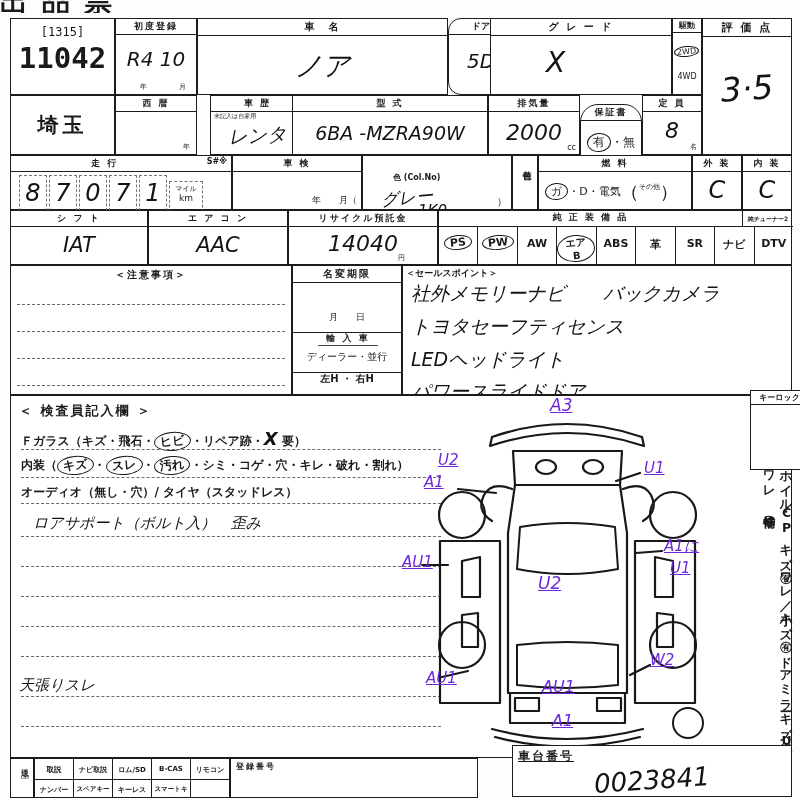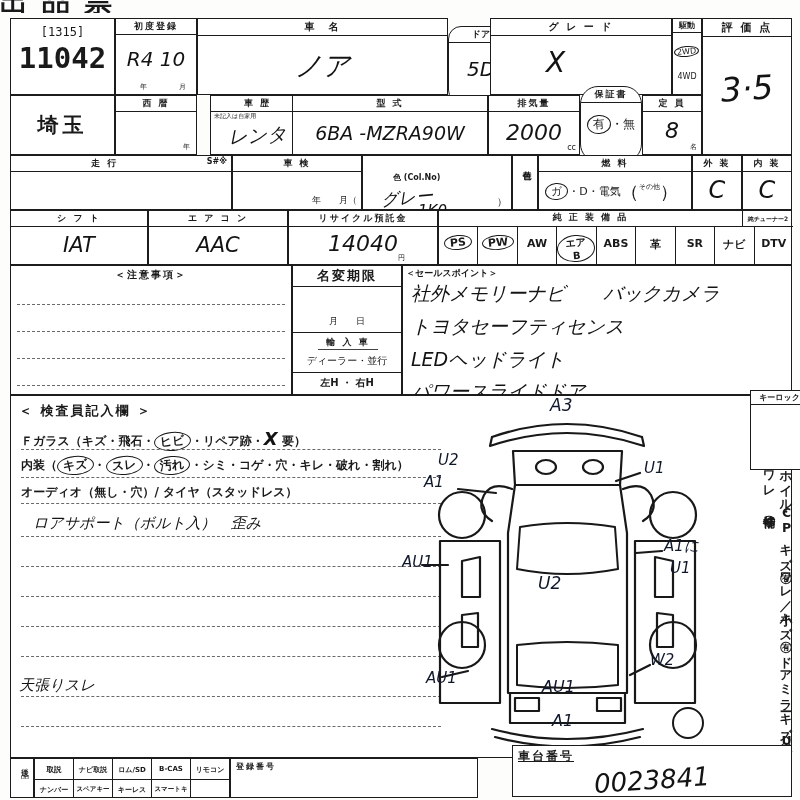--- a/index.html
+++ b/index.html
@@ -11,21 +11,21 @@
   .lblstrip{border-bottom:1.2px solid #1c1c1c;padding:1px 0;}
   .hand{font-style:italic;color:#131313;}
   .circ{display:inline-block;border:1.7px solid #181818;border-radius:50%;
         padding:0 5px;transform:rotate(-5deg);}
   .dash{position:absolute;border-bottom:1.5px dashed #6a6a6a;}
   .vert{writing-mode:vertical-rl;text-orientation:upright;}
   .tiny{font-size:7px;}
   .digitbox{display:inline-block;width:26px;height:34px;border:1.2px dashed #777;
             text-align:center;font-size:24px;line-height:34px;margin-right:2px;}
   svg{position:absolute;left:0;top:0;}
-  .dmg{position:absolute;font-size:15px;font-style:italic;color:#0f172a;}
+  .dmg{position:absolute;font-size:15px;font-style:italic;color:#6d28d9;text-decoration:underline;}
 </style>
 </head>
 <body>
 
 <div class="sheet">
 
   <div class="abs" style="left:0;top:0;width:800px;height:13px;overflow:hidden;">
     <div style="font-size:28px;font-weight:bold;letter-spacing:14px;margin-top:-17px;">出品票</div>
   </div>
 
@@ -39,21 +39,21 @@
     <div class="hand" style="font-size:20px;text-align:center;margin-top:12px;">R4  10</div>
     <span class="abs tiny" style="left:24px;bottom:2px;">年</span>
     <span class="abs tiny" style="right:10px;bottom:2px;">月</span>
   </div>
 
   <div class="cell" style="left:197px;top:18px;width:251px;height:77px;">
     <div class="lbl lblstrip" style="font-size:10px;">車　名</div>
     <div class="hand" style="font-size:27px;text-align:center;margin-top:12px;">ノア</div>
   </div>
 
-  <div class="cell" style="left:448px;top:26px;width:66px;height:77px;border-radius:13px;">
+  <div class="cell" style="left:448px;top:18px;width:66px;height:77px;border-radius:13px;">
     <div class="lbl lblstrip" style="font-size:9px;letter-spacing:0;">ドア</div>
     <div class="hand" style="font-size:20px;text-align:center;margin-top:14px;">5D</div>
   </div>
 
   <div class="cell" style="left:490px;top:18px;width:182px;height:77px;">
     <div class="lbl lblstrip" style="font-size:10px;">グ レ ー ド</div>
     <div class="hand" style="font-size:28px;margin:10px 0 0 55px;">X</div>
   </div>
 
   <div class="cell" style="left:672px;top:18px;width:30px;height:77px;">
@@ -88,37 +88,43 @@
     <div class="lbl lblstrip" style="font-size:9px;">型 式</div>
     <div class="hand" style="font-size:19px;text-align:center;margin-top:10px;">6BA -MZRA90W</div>
   </div>
 
   <div class="cell" style="left:488px;top:95px;width:92px;height:60px;">
     <div class="lbl lblstrip" style="font-size:9px;">排気量</div>
     <div class="hand" style="font-size:22px;text-align:center;margin-top:8px;">2000</div>
     <span class="abs" style="right:3px;bottom:2px;font-size:8px;">cc</span>
   </div>
 
-  <div class="cell" style="left:580px;top:86px;width:62px;height:76px;border-radius:18px;">
+  <div class="cell" style="left:580px;top:104px;width:62px;height:76px;border-radius:18px;">
     <div class="lbl lblstrip" style="font-size:9px;">保証書</div>
     <div style="font-size:12px;text-align:center;margin-top:12px;">
       <span class="circ">有</span><span>・無</span>
     </div>
   </div>
 
   <div class="cell" style="left:642px;top:95px;width:60px;height:60px;">
     <div class="lbl lblstrip" style="font-size:9px;">定 員</div>
     <div class="hand" style="font-size:22px;text-align:center;margin-top:6px;">8</div>
     <span class="abs tiny" style="right:4px;bottom:2px;">名</span>
   </div>
 
   <div class="cell" style="left:10px;top:155px;width:222px;height:55px;">
     <div class="lblstrip" style="position:relative;font-size:9px;height:13px;">
       <span class="lbl abs" style="left:80px;top:1px;">走 行</span>
       <span class="abs" style="right:4px;top:1px;font-size:8px;font-weight:bold;">S#※</span>
+    </div>
+    <div style="margin:3px 0 0 8px;white-space:nowrap;">
+      <span class="digitbox hand">8</span><span class="digitbox hand">7</span><span class="digitbox hand">0</span><span class="digitbox hand">7</span><span class="digitbox hand">1</span><span class="digitbox" style="width:32px;line-height:1.1;font-size:7px;padding-top:4px;height:30px;">
+        <span>マイル</span><br>
+        <span style="font-size:9px;">km</span>
+      </span>
     </div>
   </div>
 
   <div class="cell" style="left:232px;top:155px;width:130px;height:55px;">
     <div class="lbl lblstrip" style="font-size:9px;">車 検</div>
     <div class="abs" style="right:4px;bottom:2px;font-size:9px;">年　　月（</div>
   </div>
 
   <div class="cell" style="left:362px;top:155px;width:150px;height:55px;">
     <div style="font-size:8px;font-weight:bold;margin:16px 0 0 30px;">色 (Col.No)</div>
@@ -182,21 +188,21 @@
 
   <div class="cell" style="left:10px;top:265px;width:282px;height:130px;">
     <div class="lbl" style="font-size:10px;margin-top:2px;">＜注意事項＞</div>
     <div class="dash" style="left:6px;top:38px;width:268px;"></div>
     <div class="dash" style="left:6px;top:65px;width:268px;"></div>
     <div class="dash" style="left:6px;top:92px;width:268px;"></div>
     <div class="dash" style="left:6px;top:119px;width:268px;"></div>
   </div>
 
   <div class="cell" style="left:292px;top:265px;width:110px;height:130px;">
-    <div class="lbl lblstrip" style="font-size:13px;">名変期限</div>
+    <div class="lbl lblstrip" style="font-size:10px;">名変期限</div>
     <div style="font-size:9px;text-align:center;margin-top:28px;">月　　日</div>
     <div class="abs" style="left:0;top:66px;width:100%;border-top:1.2px solid #1c1c1c;"></div>
     <div class="lbl" style="font-size:9px;margin-top:8px;border-bottom:1px solid #444;width:60px;margin-left:25px;">輸 入 車</div>
     <div style="font-size:10px;text-align:center;margin-top:4px;">ディーラー・並行</div>
     <div class="abs" style="left:0;top:106px;width:100%;border-top:1.2px solid #1c1c1c;"></div>
     <div style="font-size:10px;font-weight:bold;text-align:center;margin-top:8px;">左H ・ 右H</div>
   </div>
 
   <div class="cell" style="left:402px;top:265px;width:390px;height:130px;">
     <div style="font-size:9px;font-weight:bold;margin:1px 0 0 3px;">＜セールスポイント＞</div>

